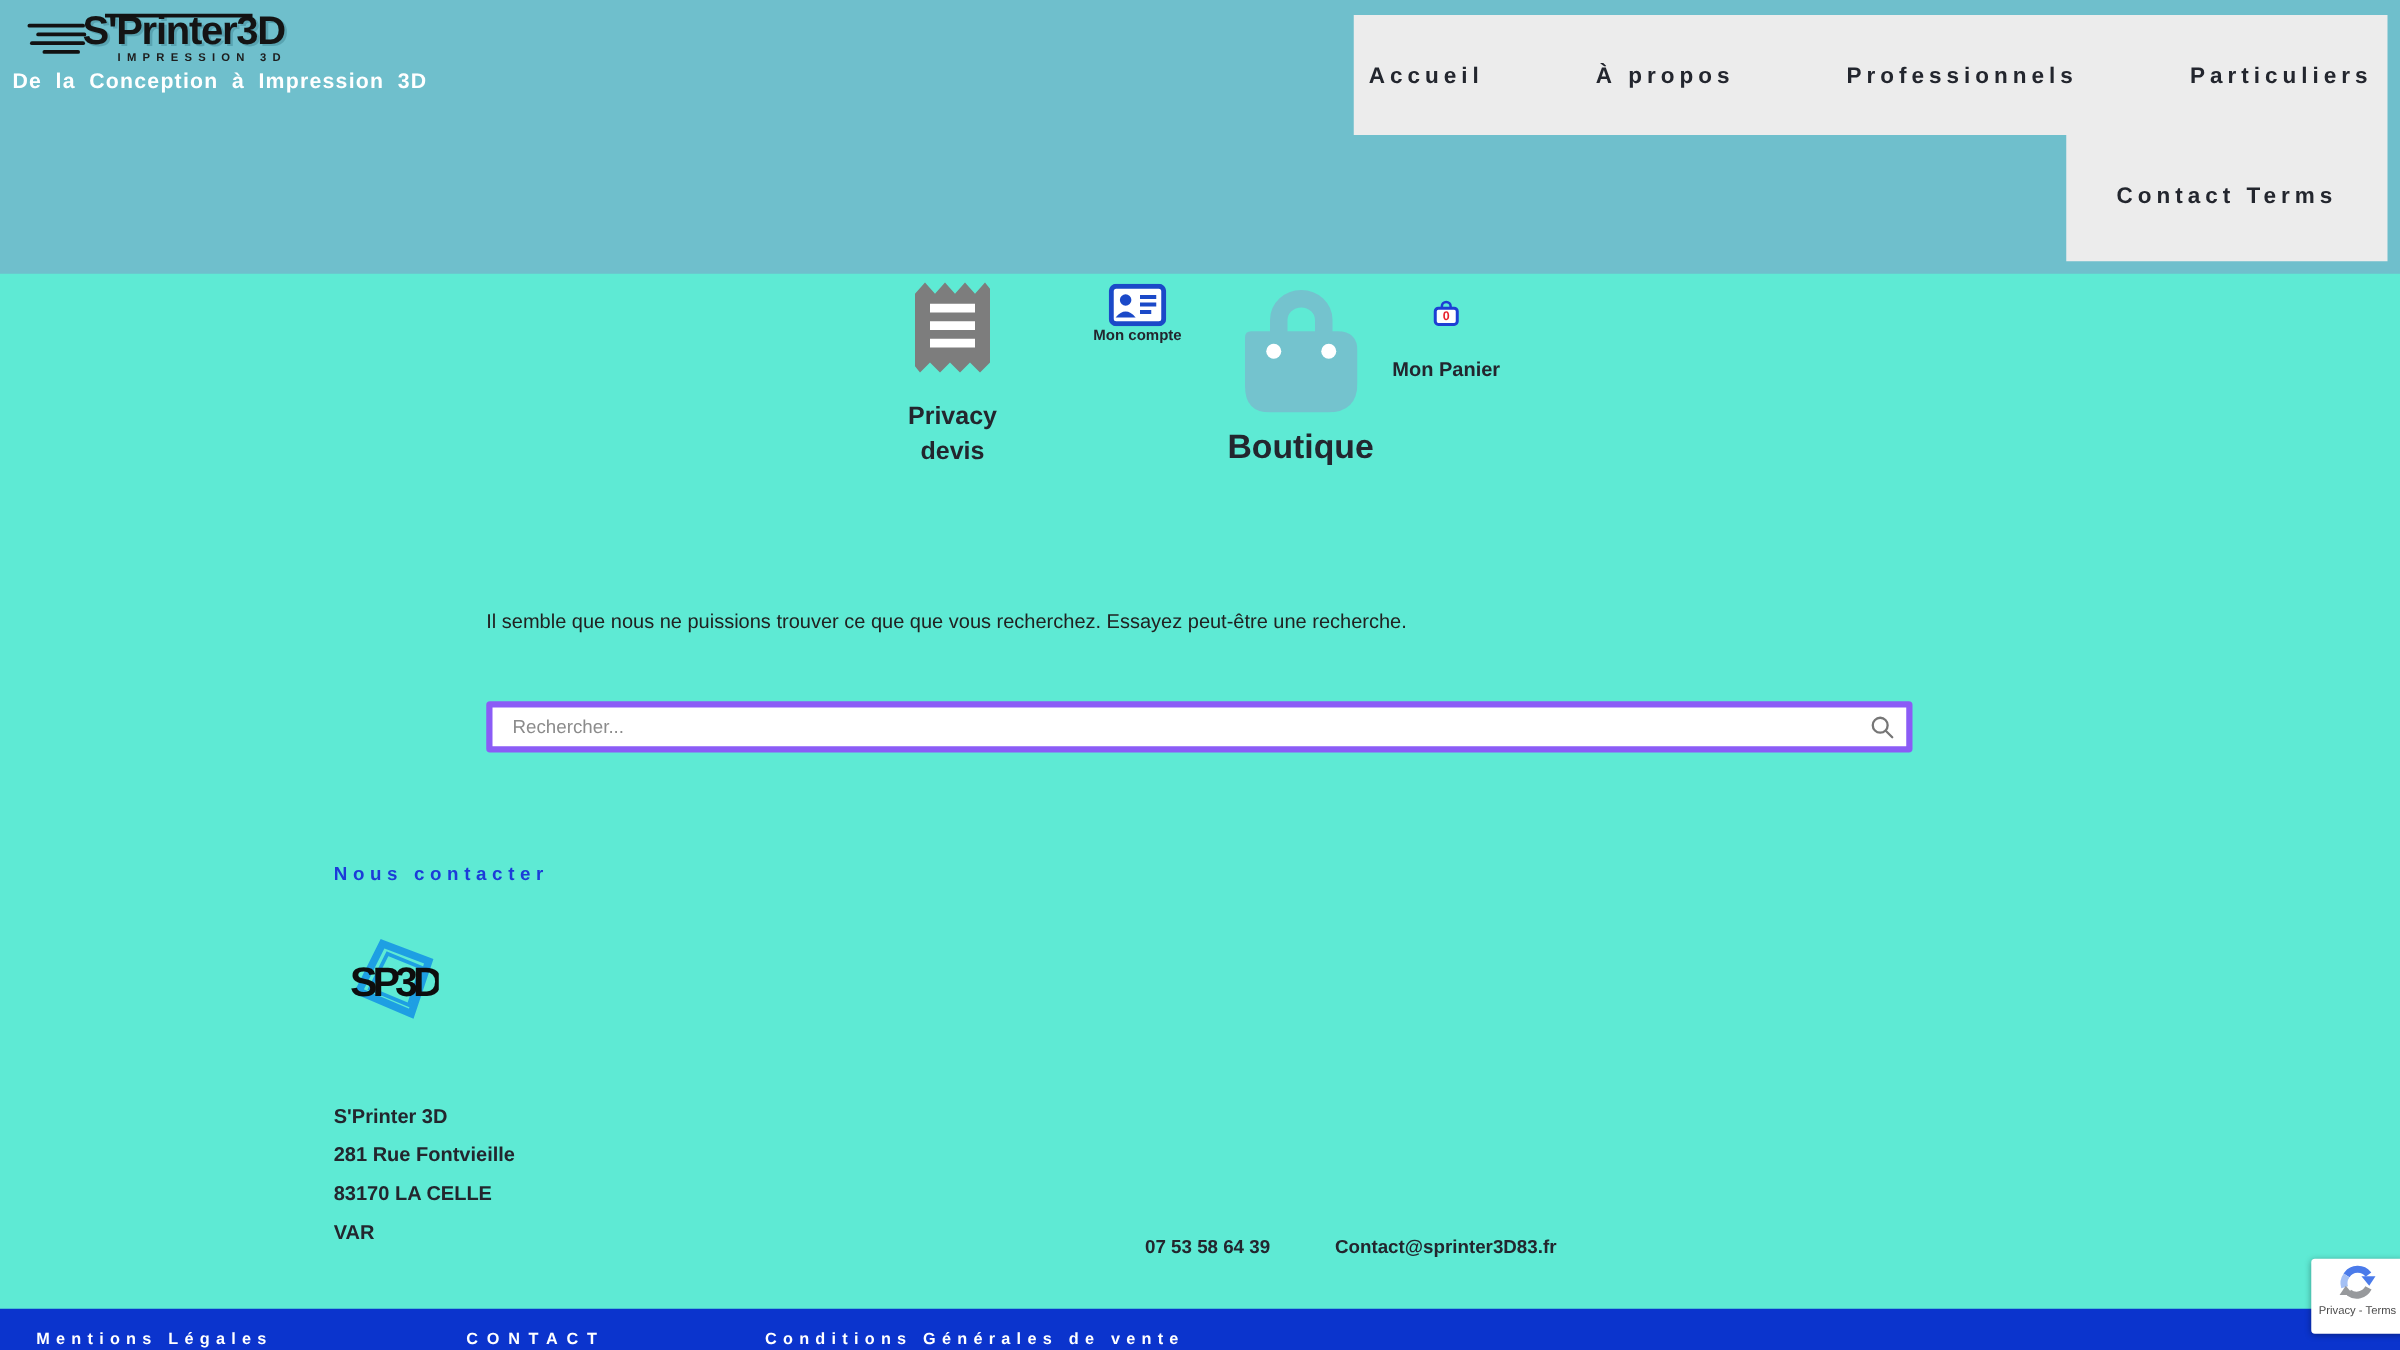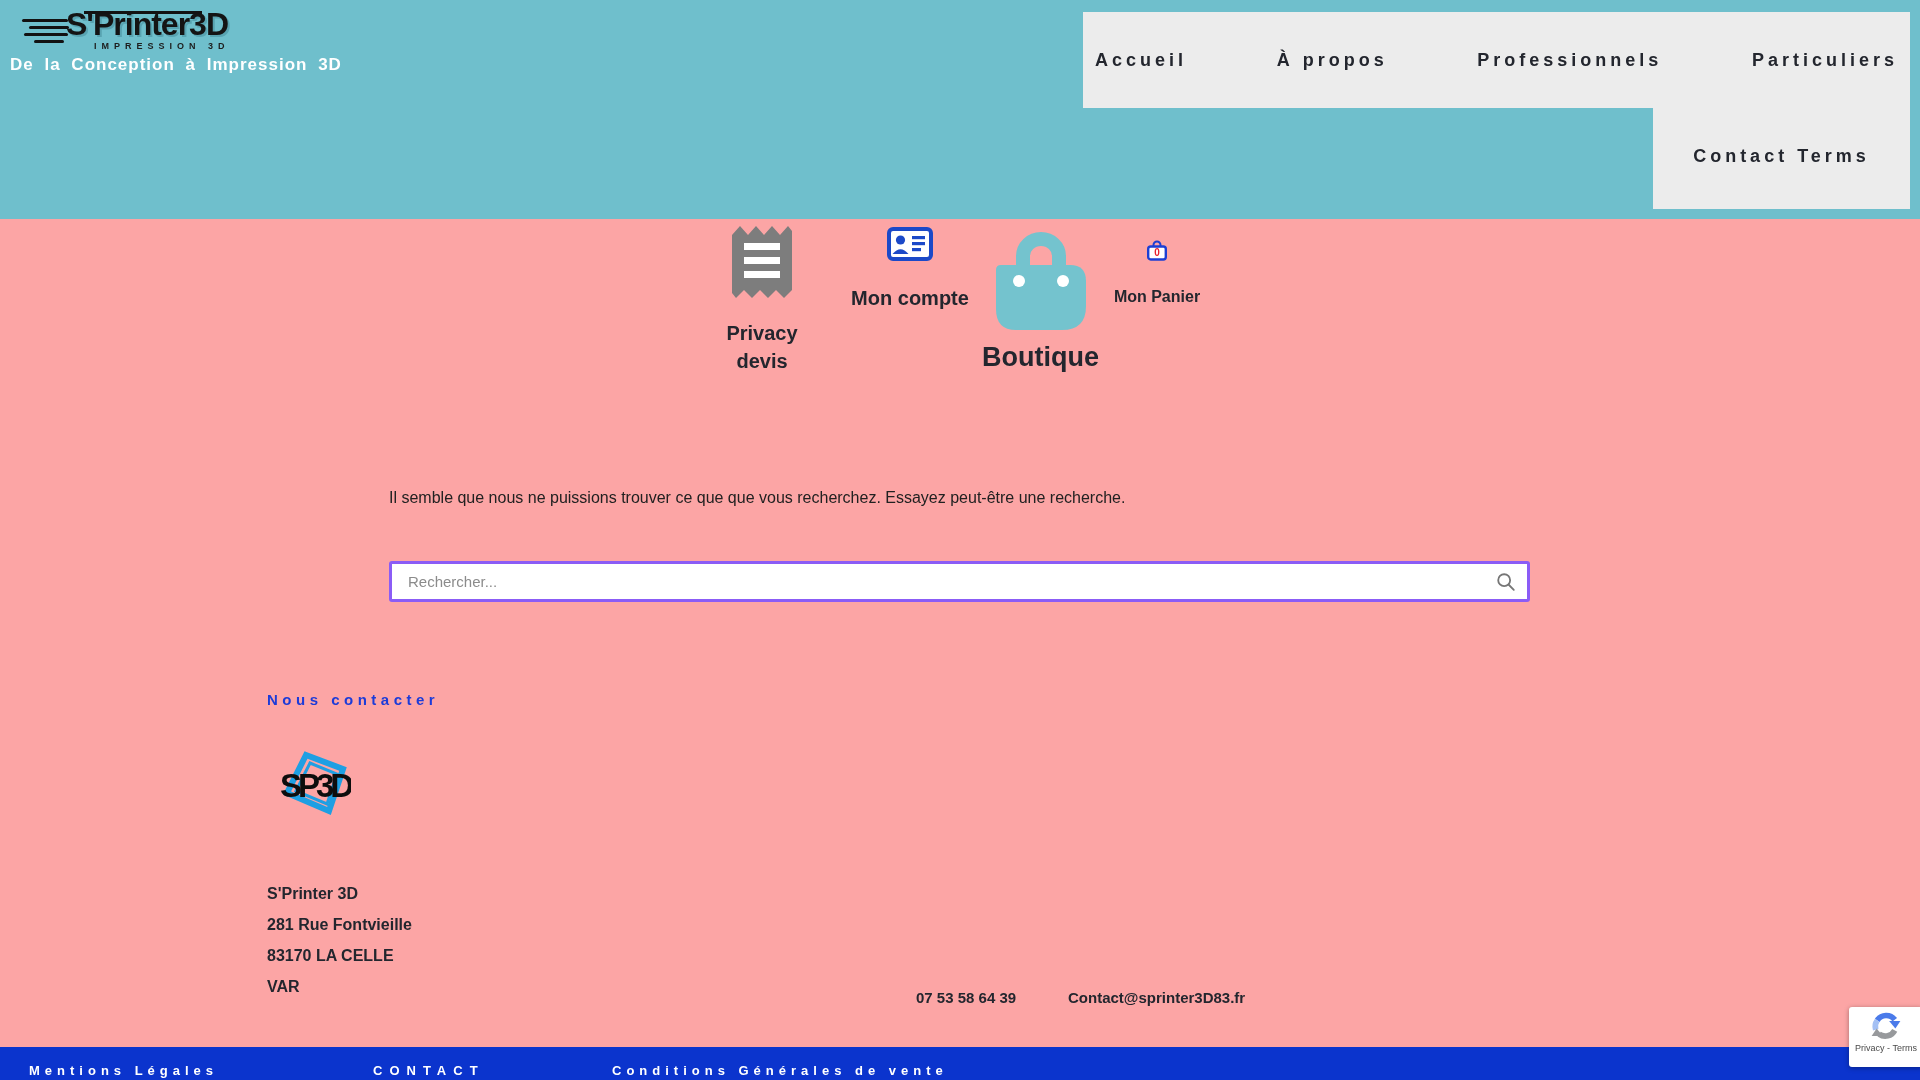--- a/index.html
+++ b/index.html
@@ -1,18 +1,18 @@
 <!DOCTYPE html>
 <html><head>
 <meta charset="utf-8">
 <style>
   * { margin:0; padding:0; box-sizing:border-box; }
   html,body { background:#fff; }
   body { font-family:"Liberation Sans","DejaVu Sans",sans-serif; }
-  .page { position:relative; width:1920px; height:1080px; background:#fca5a5; overflow:hidden; }
+  .page { position:relative; width:1920px; height:1080px; background:#5eead4; overflow:hidden; }
 
   
   .hero { position:absolute; left:0; top:0; width:1920px; height:219px; background:#6fbfcc; }
   .logo { position:absolute; left:22px; top:6px; width:230px; height:50px; display:block; text-decoration:none; cursor:pointer; }
   .logo .brand { display:block; margin-left:44px; font-size:32px; font-weight:bold; letter-spacing:-1px; color:#141414; text-shadow:2px 2px 0 rgba(70,140,155,.55); white-space:nowrap; }
   .logo .brand-sub { display:block; margin-left:72px; margin-top:-2px; font-size:9px; font-weight:bold; letter-spacing:5px; color:#1d1d1d; white-space:nowrap; }
   .speed-lines i { position:absolute; background:#121212; height:3px; border-radius:2px; }
   .speed-lines i:nth-child(1){ left:0;  top:13px; width:46px; }
   .speed-lines i:nth-child(2){ left:7px; top:20px; width:40px; }
   .speed-lines i:nth-child(3){ left:2px; top:27px; width:44px; }
@@ -23,30 +23,30 @@
   .topnav { position:absolute; left:1083px; top:12px; width:827px; height:96px; background:#ececec; display:flex; align-items:center; justify-content:space-between; padding:0 12px; }
   .topnav a { font-size:18px; font-weight:bold; letter-spacing:4px; color:#23262e; text-decoration:none; cursor:pointer; white-space:nowrap; }
   .contact-devis { position:absolute; left:1653px; top:108px; width:257px; height:101px; background:#ececec; display:flex; justify-content:center; padding-top:38px; font-size:18px; font-weight:bold; letter-spacing:4px; color:#23262e; text-decoration:none; cursor:pointer; }
 
   
   .ql { position:absolute; text-align:center; color:#23262e; text-decoration:none; cursor:pointer; }
   .ql svg { display:block; margin:0 auto; }
   .ql-devis   { left:697px;  top:225px; width:130px; }
   .ql-devis .ql-label { margin-top:20px; font-size:20px; font-weight:bold; line-height:28px; }
   .ql-compte  { left:845px;  top:227px; width:130px; }
-  .ql-compte .ql-label { margin-top:26px; font-size:20px; font-weight:bold; }
+  .ql-compte .ql-label { font-size:12px; font-weight:bold; }
   .ql-boutique{ left:978px;  top:223px; width:125px; }
   .ql-boutique .ql-label { margin-top:12px; font-size:27px; font-weight:bold; }
   .ql-panier  { left:1090px; top:238px; width:134px; }
   .ql-panier .ql-label { margin-top:26px; font-size:16px; font-weight:bold; }
 
   
   .notfound { position:absolute; left:389px; top:489px; font-size:16px; color:#212121; }
   .search { position:absolute; left:389px; top:561px; width:1141px; height:41px; }
-  .search input { width:100%; height:100%; border:3px solid #8b5cf6; border-radius:3px; padding:0 52px 0 16px; font-size:15px; color:#333; font-family:inherit; outline:none; }
+  .search input { width:100%; height:100%; border:5px solid #8b5cf6; border-radius:3px; padding:0 52px 0 16px; font-size:15px; color:#333; font-family:inherit; outline:none; }
   .search input::placeholder { color:#8b8b8b; }
   .search button { position:absolute; right:2px; top:2px; width:44px; height:37px; background:transparent; border:none; cursor:pointer; display:flex; align-items:center; justify-content:center; }
 
   
   .contact-heading { position:absolute; left:267px; top:691px; font-size:15px; font-weight:bold; letter-spacing:4.5px; color:#1c3bd8; }
   .sp3d-logo { position:absolute; left:279px; top:748px; }
   .address-block { position:absolute; left:267px; top:878px; }
   .address-block p { font-size:16px; font-weight:bold; color:#23262e; line-height:31px; white-space:nowrap; }
   .phone { position:absolute; left:916px; top:989px; font-size:15px; font-weight:bold; color:#23262e; text-decoration:none; cursor:pointer; }
   .email { position:absolute; left:1068px; top:989px; font-size:15px; font-weight:bold; color:#23262e; text-decoration:none; cursor:pointer; }

